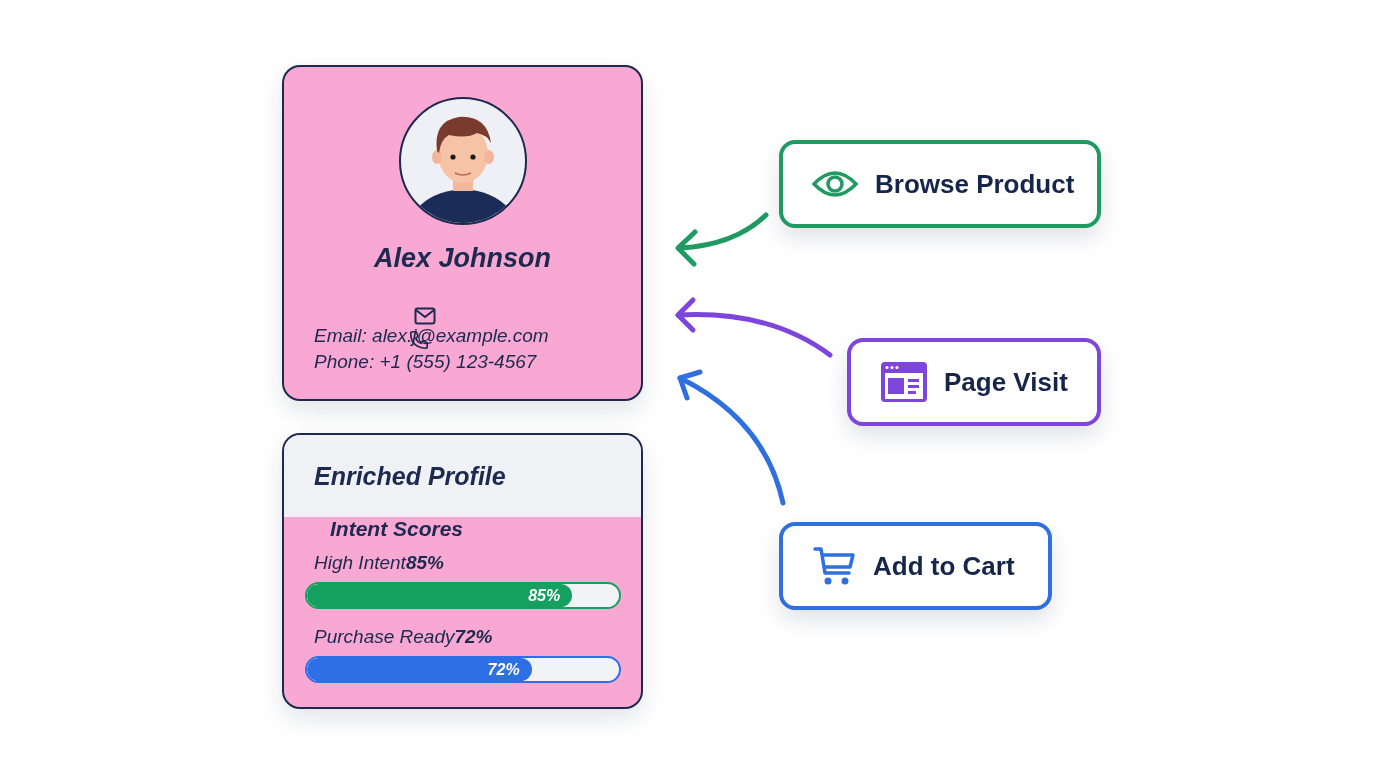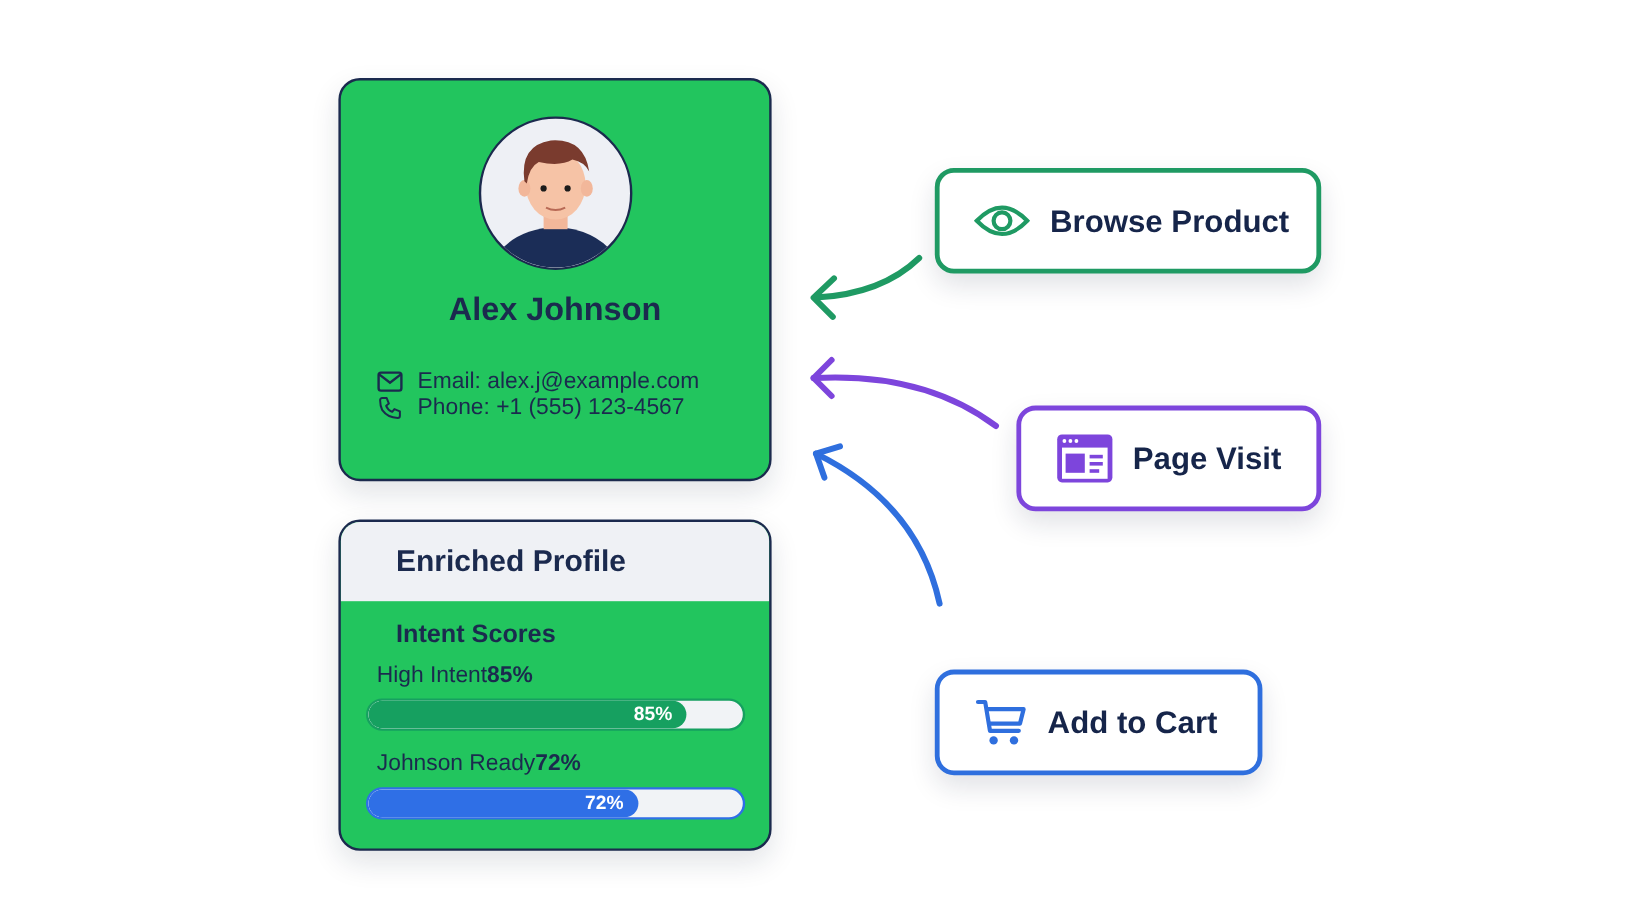--- a/index.html
+++ b/index.html
@@ -1,39 +1,39 @@
 <!DOCTYPE html>
 <html><head>
 <meta charset="utf-8">
 <style>
   html, body { margin:0; padding:0; }
   body { width:1376px; height:768px; background:#ffffff; position:relative; overflow:hidden;
          font-family:"Liberation Sans", "DejaVu Sans", sans-serif; color:#16254a; }
-  .card { position:absolute; background:#22c55e; border:2.5px solid #1b2a4e; border-radius:18px;
-          box-shadow:0 10px 24px rgba(20,30,60,0.12); box-sizing:border-box; }
+  .card { position:absolute; background:#f9a8d4; border:2.5px solid #1b2a4e; border-radius:18px;
+          box-shadow:0 10px 24px rgba(20,30,60,0.12); box-sizing:border-box;font-style:italic; }
   #profile-card { left:282px; top:65px; width:361px; height:336px; }
   .avatar { position:absolute; left:115px; top:30px; width:128px; height:128px; border-radius:50%;
             border:2.5px solid #1b2a4e; background:#eef0f5; overflow:hidden; box-sizing:border-box; }
   .name { position:absolute; left:0; right:0; top:176px; text-align:center; font-size:27px; font-weight:bold; color:#1b2a4e; }
-  .contact { position:absolute; left:30px; display:flex; align-items:center; font-size:19px; color:#1b2a4e; }
+  .contact { position:absolute; left:30px; display:flex; align-items:center; font-size:19px; color:#1b2a4e;flex-direction:column; }
   .contact svg { margin-right:12px; }
   #enriched-card { left:282px; top:433px; width:361px; height:276px; overflow:hidden; }
-  .enr-head { height:66px; background:#eff1f5; display:flex; align-items:center; padding-left:46px; font-size:25px; font-weight:bold; color:#1b2a4e; }
+  .enr-head { height:82px; background:#eff1f5; display:flex; align-items:center; padding-left:30px; font-size:25px; font-weight:bold; color:#1b2a4e; }
   .sub { position:absolute; left:46px; top:82px; font-size:21px; font-weight:bold; color:#1b2a4e; }
   .row-label { position:absolute; left:30px; right:30px; font-size:19px; color:#1b2a4e; display:flex; justify-content:flex-start; }
   .row-label b { font-weight:bold; }
   .bar { position:absolute; left:21px; width:316px; height:27px; border-radius:14px; box-sizing:border-box; background:#f1f3f6; overflow:hidden; }
   .bar .fill { height:100%; border-radius:14px; color:#fff; font-weight:bold; font-size:16px; display:flex; align-items:center; justify-content:flex-end; padding-right:12px; box-sizing:border-box; }
   .event { position:absolute; background:#fff; border-radius:16px; border:4px solid; box-sizing:border-box;
            display:flex; align-items:center; font-size:26px; font-weight:bold; color:#16254a;
            box-shadow:0 10px 22px rgba(20,30,60,0.13); }
   .event svg { margin-right:16px; }
   #ev-browse { left:779px; top:140px; width:322px; height:88px; border-color:#1f9a63; padding-left:28px; }
   #ev-page { left:847px; top:338px; width:254px; height:88px; border-color:#7d45dc; padding-left:29px; }
-  #ev-cart { left:779px; top:522px; width:273px; height:88px; border-color:#2f6fde; padding-left:30px;margin-top:36px; }
+  #ev-cart { left:779px; top:522px; width:273px; height:88px; border-color:#2f6fde; padding-left:30px; }
   svg.arrows { position:absolute; left:0; top:0; }
 </style>
 </head>
 <body>
 
 <svg class="arrows" width="1376" height="768">
   <g fill="none" stroke-width="5" stroke-linecap="round" stroke-linejoin="round">
     <path d="M766 215 Q735 245 680 248" stroke="#1f9a63"></path>
     <path d="M695 232 L678 248 L694 264" stroke="#1f9a63"></path>
     <path d="M830 355 Q770 310 678 315" stroke="#7d45dc"></path>
@@ -77,21 +77,21 @@
   <div class="enr-head">Enriched Profile</div>
   <div class="sub">Intent Scores</div>
   <div class="row-label" style="top:117px">
     <span>High Intent</span>
     <b>85%</b>
   </div>
   <div class="bar" style="top:147px; border:2px solid #16a060;">
     <div class="fill" style="width:85%; background:#16a060;">85%</div>
   </div>
   <div class="row-label" style="top:191px">
-    <span>Johnson Ready</span>
+    <span>Purchase Ready</span>
     <b>72%</b>
   </div>
   <div class="bar" style="top:221px; border:2px solid #2f6fe6;">
     <div class="fill" style="width:72%; background:#2f6fe6;">72%</div>
   </div>
 </div>
 
 <div class="event" id="ev-browse">
   <svg width="48" height="32" viewBox="0 0 48 32">
       <path d="M3 16 Q24 -6 45 16 Q24 38 3 16Z" fill="none" stroke="#1f9a63" stroke-width="3.5"></path>

